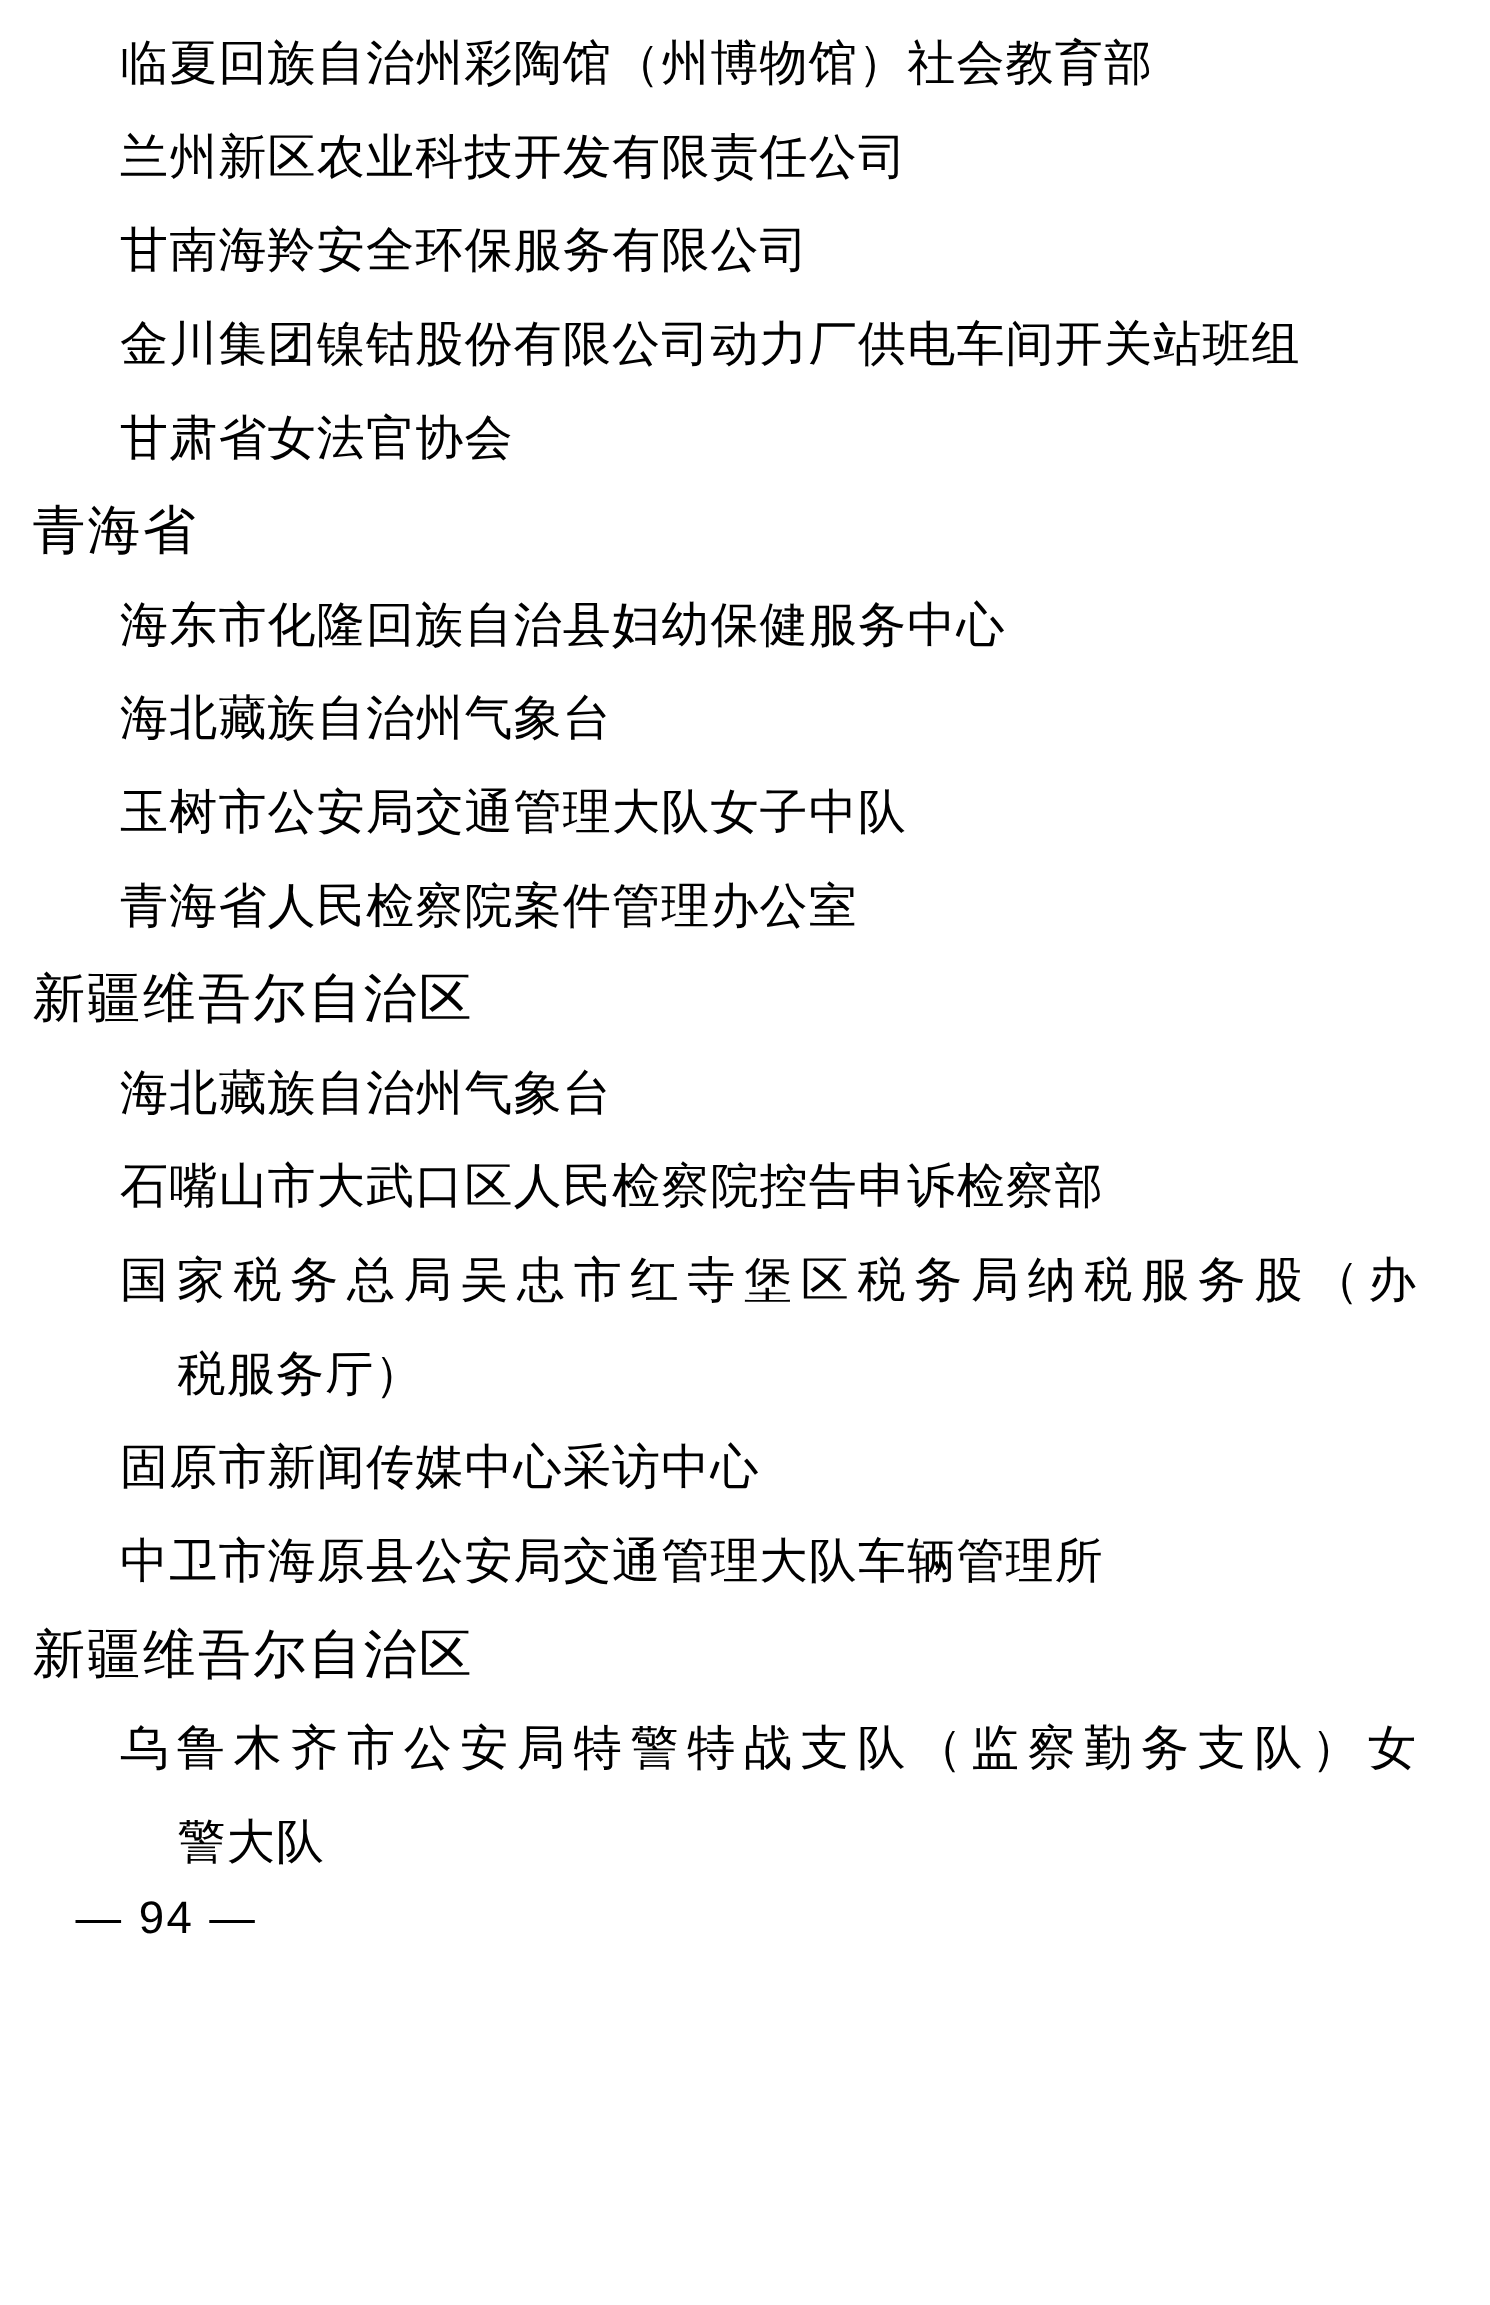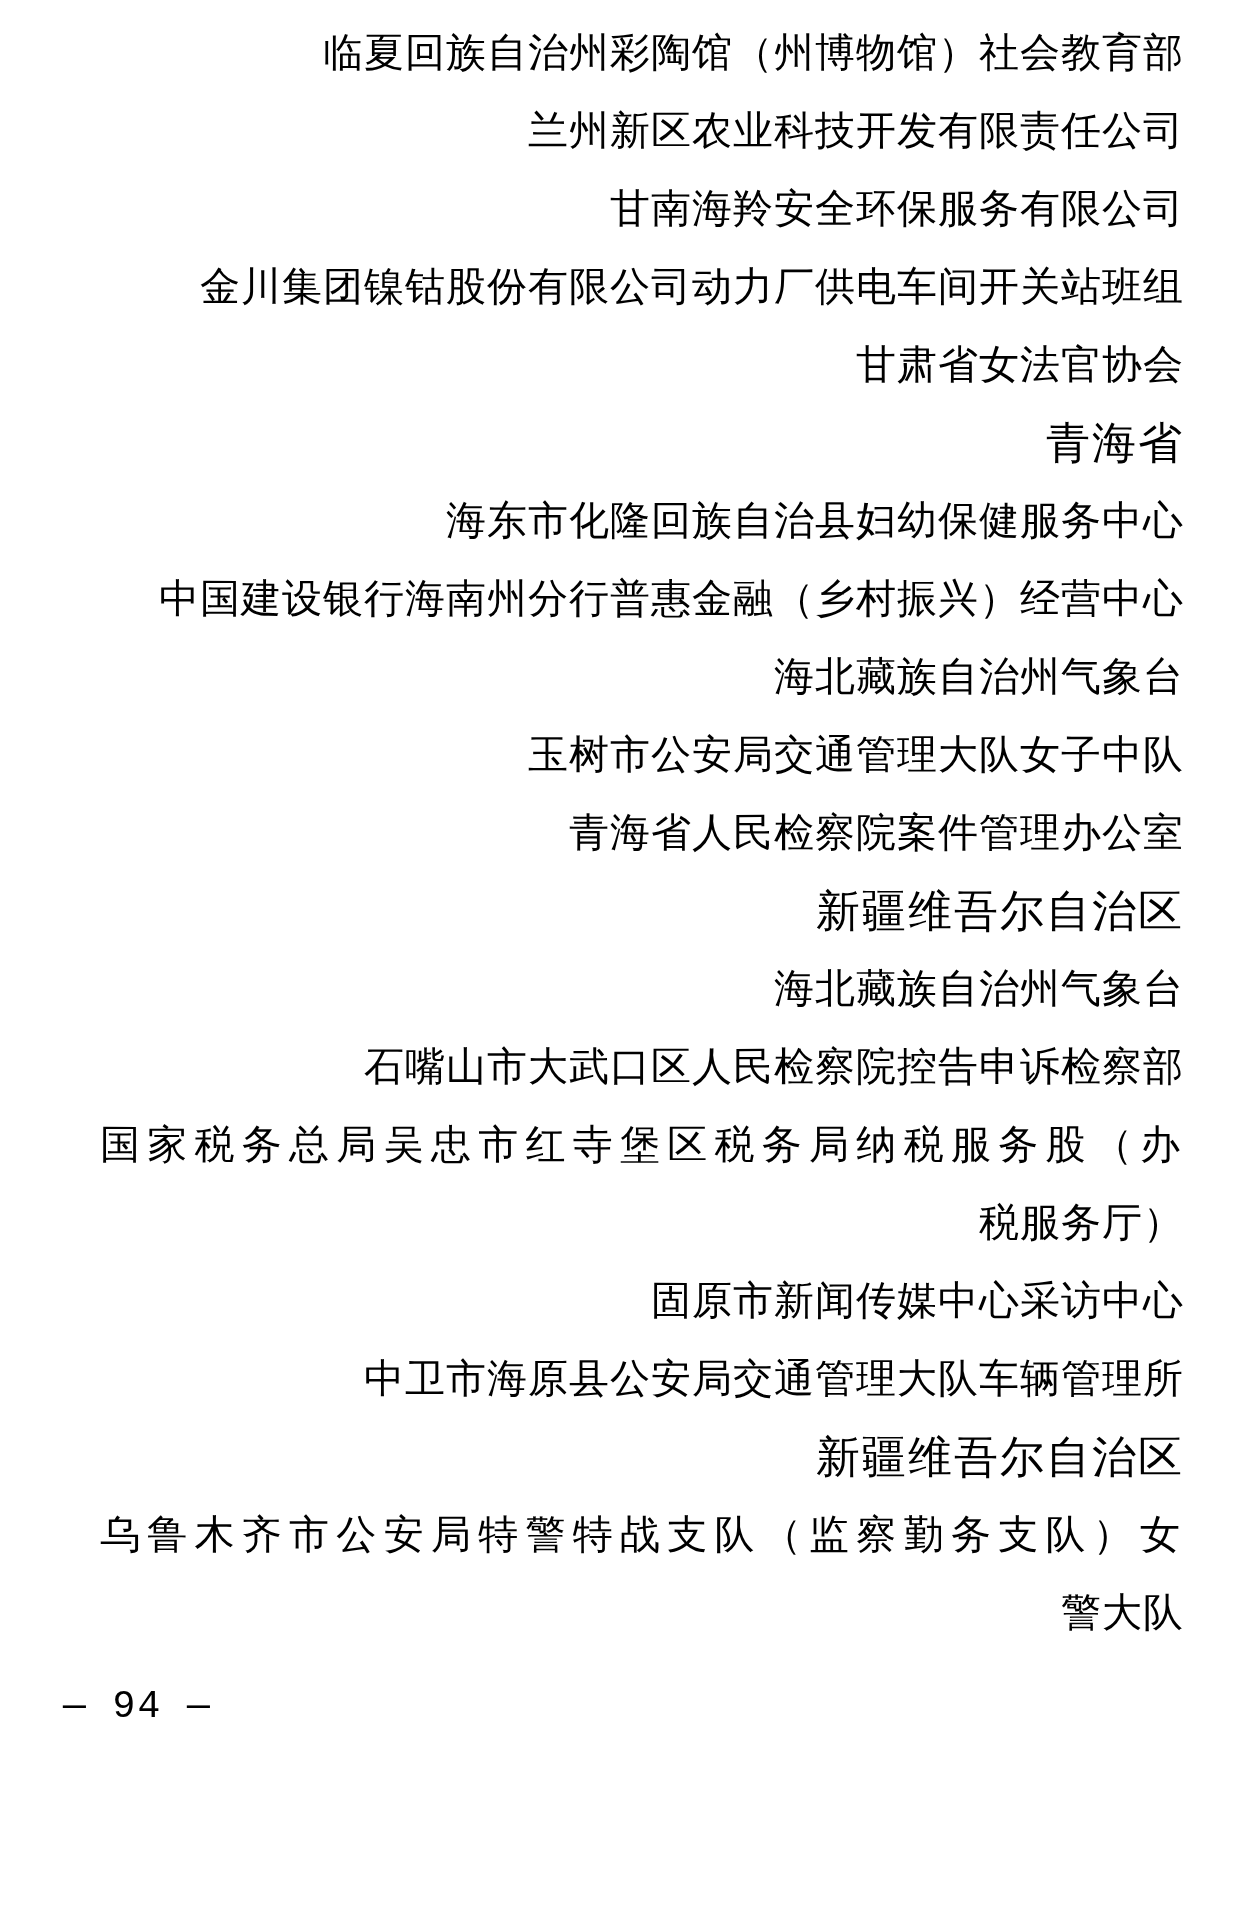--- a/index.html
+++ b/index.html
@@ -16,21 +16,20 @@
     color: #000000;
     box-sizing: border-box;
     padding: 14px 58px 0 27px;
     overflow: hidden;
   }
   .line {
     line-height: 78px;
     font-family: "Liberation Serif", "DejaVu Serif", serif;
     font-size: 40px;
     letter-spacing: 1px;
-    text-align: right;
   }
   .line.item {
     padding-left: 73px;
   }
   .line.item-wrap {
     padding-left: 73px;
     text-align: justify;
     text-align-last: justify;
     letter-spacing: 4px;
   }
@@ -38,41 +37,39 @@
     padding-left: 121px;
   }
   .line.header {
     font-family: "Liberation Sans", "DejaVu Sans", sans-serif;
     font-weight: normal;
     font-size: 44px;
     letter-spacing: 2px;
     padding-left: 0;
   }
   .footer-line {
-    margin-top: 30px;
     padding-left: 36px;
-    font-family: Liberation Mono, monospace;
+    font-family: Liberation Sans, sans-serif;
     font-size: 38px;
     letter-spacing: 2px;
     line-height: 50px;
   }
 </style>
 </head>
 <body>
 
 <div class="page">
   <div id="doc-body">
       <div class="line item">临夏回族自治州彩陶馆（州博物馆）社会教育部</div>
       <div class="line item">兰州新区农业科技开发有限责任公司</div>
       <div class="line item">甘南海羚安全环保服务有限公司</div>
       <div class="line item">金川集团镍钴股份有限公司动力厂供电车间开关站班组</div>
       <div class="line item">甘肃省女法官协会</div>
       <div class="line header">青海省</div>
       <div class="line item">海东市化隆回族自治县妇幼保健服务中心</div>
-      <div class="line item">中国建设银行海南州分行普惠金融（乡村振兴）经营中心</div>
       <div class="line item">海北藏族自治州气象台</div>
       <div class="line item">玉树市公安局交通管理大队女子中队</div>
       <div class="line item">青海省人民检察院案件管理办公室</div>
       <div class="line header">新疆维吾尔自治区</div>
       <div class="line item">海北藏族自治州气象台</div>
       <div class="line item">石嘴山市大武口区人民检察院控告申诉检察部</div>
       <div class="line item-wrap">国家税务总局吴忠市红寺堡区税务局纳税服务股（办</div>
       <div class="line continuation">税服务厅）</div>
       <div class="line item">固原市新闻传媒中心采访中心</div>
       <div class="line item">中卫市海原县公安局交通管理大队车辆管理所</div>

